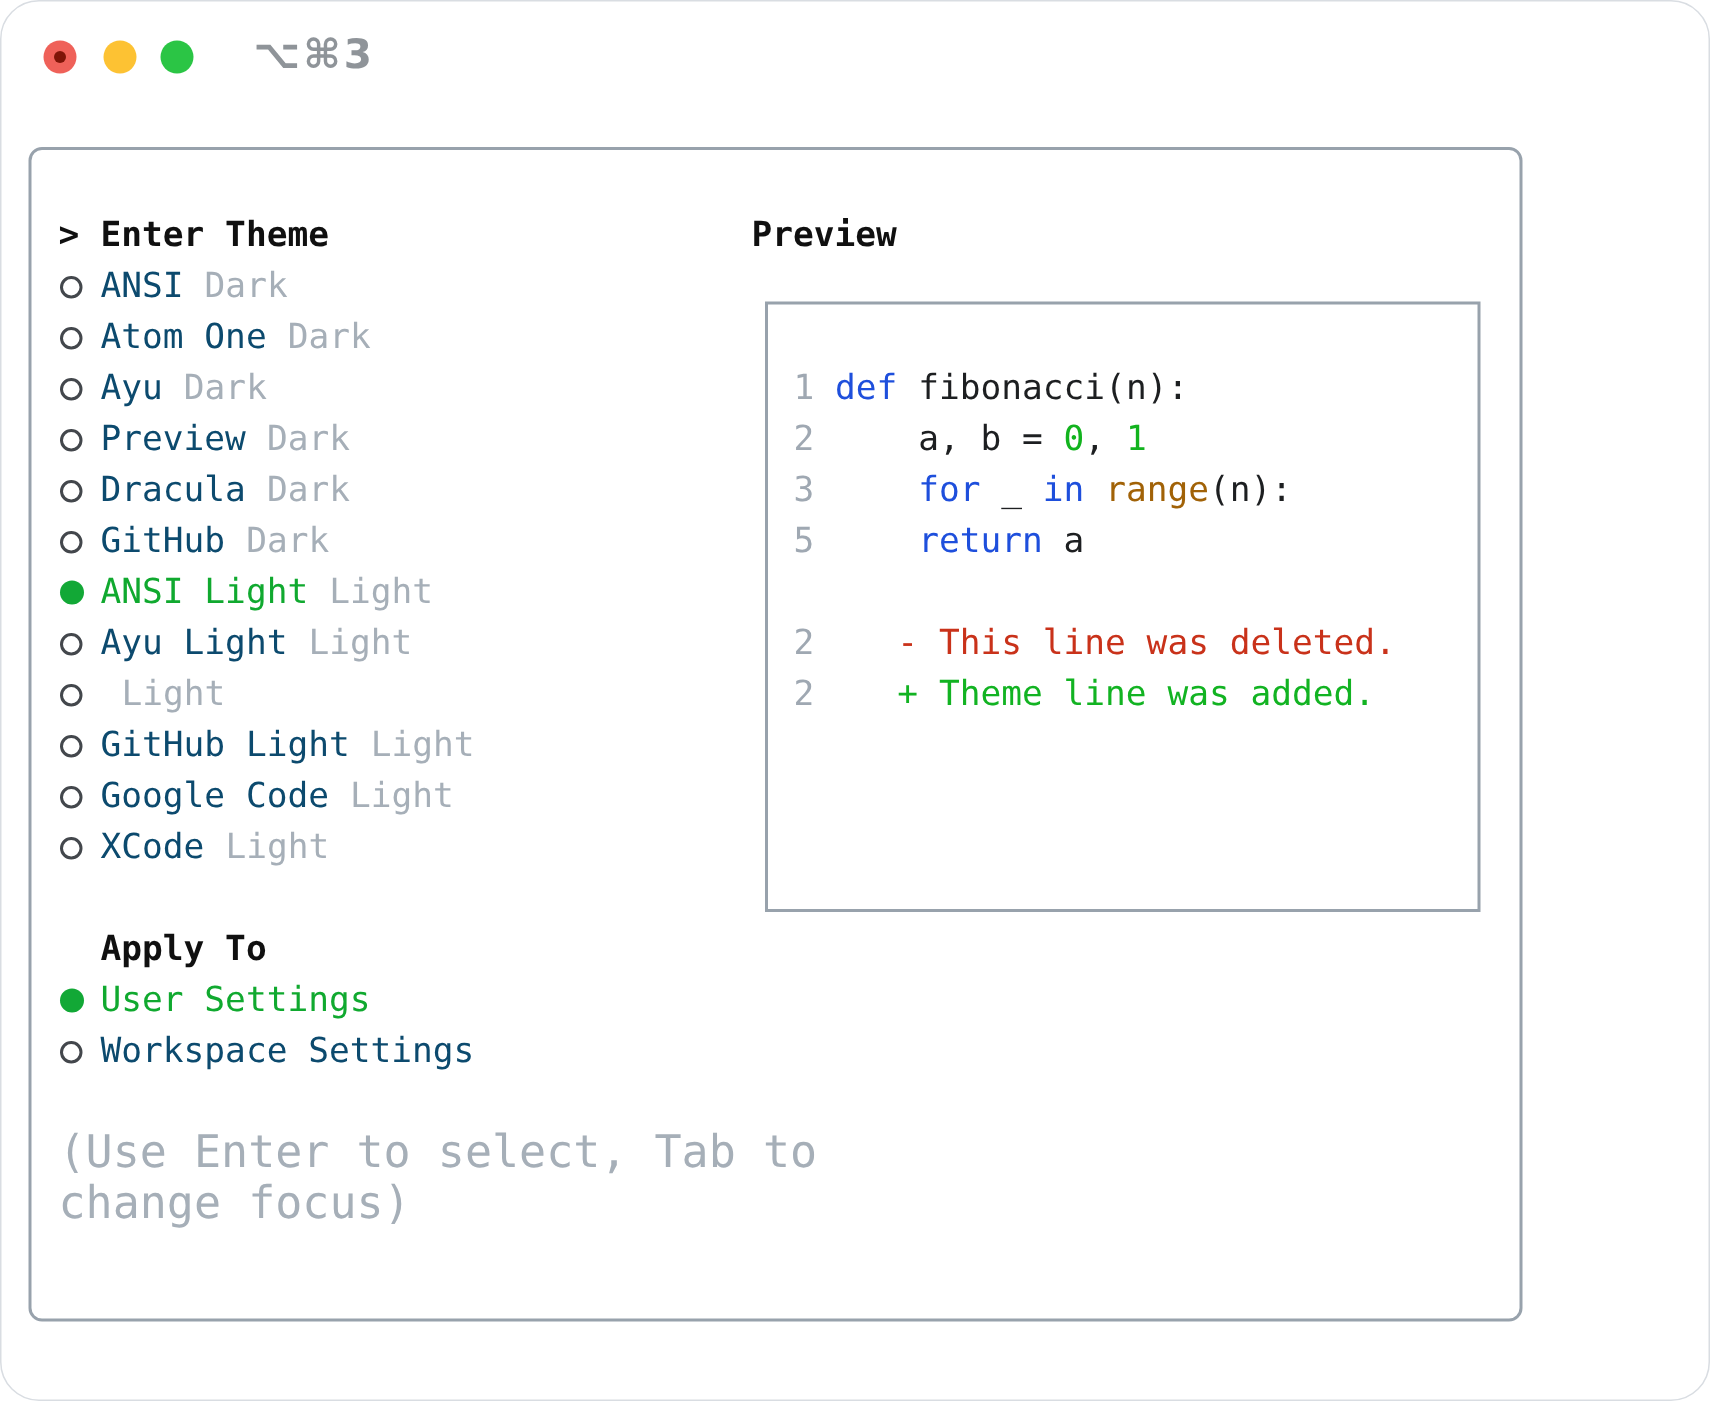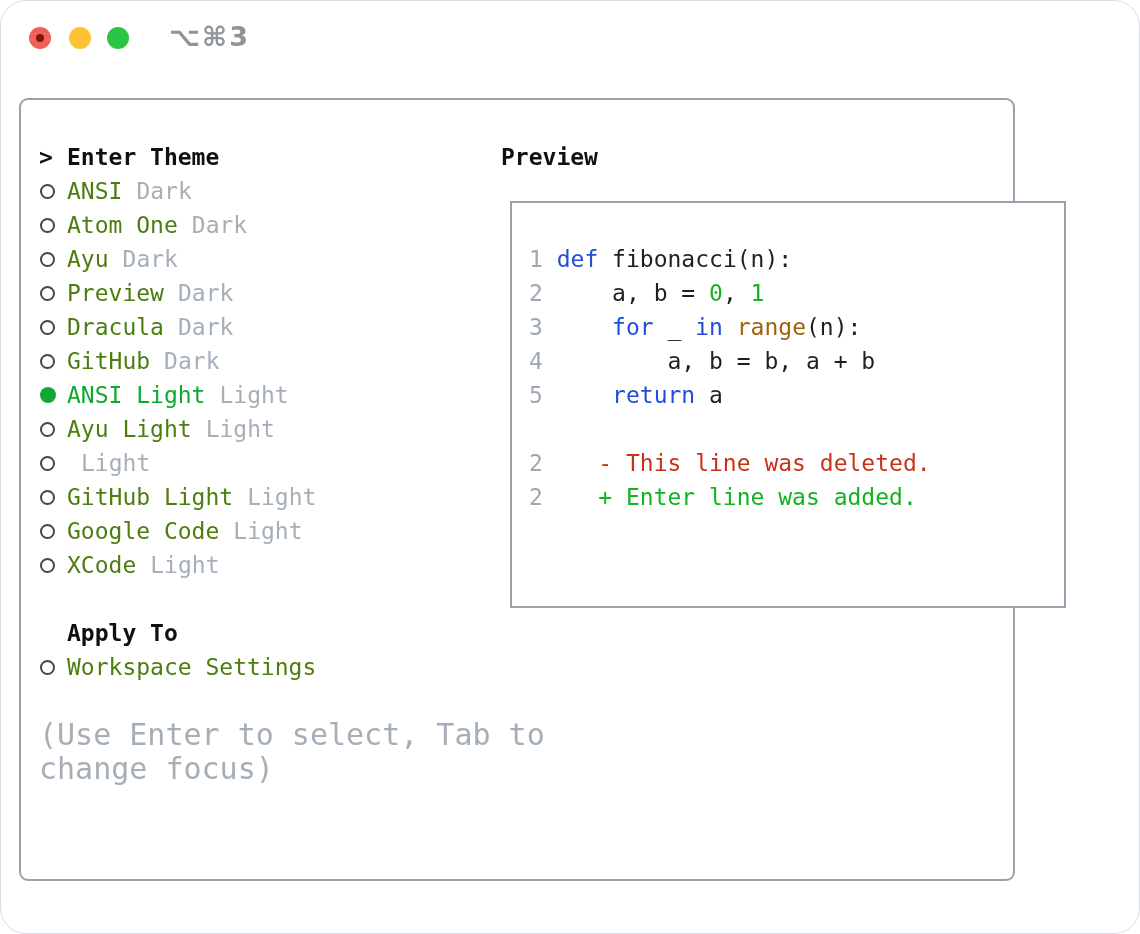--- a/index.html
+++ b/index.html
@@ -18,29 +18,29 @@
   
   .panel{position:absolute;left:18px;top:97px;width:996px;height:783px;border:2px solid #98a2ac;border-radius:9px;box-sizing:border-box;background:#fff;}
 
   .leftcol{position:absolute;left:18px;top:40px;}
   .row{display:flex;align-items:center;height:34px;font-size:23px;white-space:pre;}
   .marker{width:28px;display:flex;align-items:center;flex:none;}
   .cursor{font-weight:700;color:#101010;}
   .dot{width:15px;height:15px;border:2px solid #43474c;border-radius:50%;box-sizing:border-box;margin-left:1px;}
   .dot.sel{width:16px;height:16px;border:none;background:#12a836;}
   .bold{font-weight:700;color:#101010;}
-  .tname{color:#4d7c0f;}
+  .tname{color:#0c4a6e;}
   .tname.sel-green{color:#10a92f;}
   .variant{color:#a6afb8;margin-left:14px;}
   .gap{height:34px;}
   .help{color:#a6afb8;font-size:30px;line-height:34px;height:34px;white-space:pre;}
 
   
   .preview-title{position:absolute;left:480px;top:40px;}
-  .preview-box{position:absolute;left:489px;top:101px;width:556px;height:407px;border:2px solid #98a2ac;box-sizing:border-box;background:#fff;}
+  .preview-box{position:absolute;left:489px;top:101px;width:477px;height:407px;border:2px solid #98a2ac;box-sizing:border-box;background:#fff;}
   .codearea{padding:39px 0 0 17px;}
   .cline{height:34px;line-height:34px;font-size:23px;white-space:pre;}
   .tok{white-space:pre;}
   .ln{color:#9fa8b2;}
   .kw{color:#1e4fdc;}
   .fn{color:#a16207;}
   .num{color:#12b31e;}
   .p{color:#1d1f21;}
   .ctx{color:#8d959c;}
   .del{color:#c9321a;}
@@ -84,40 +84,40 @@
         </div>
 
       <div class="gap"></div>
 
       <div class="row">
         <span class="marker"></span>
         <span class="bold">Apply To</span>
       </div>
 
       <div>
+          <div class="row"><span class="marker"><span class="dot sel"></span></span><span class="tname sel-green">User Settings</span></div>
           <div class="row"><span class="marker"><span class="dot"></span></span><span class="tname">Workspace Settings</span></div>
         </div>
 
       <div class="gap"></div>
 
       <div class="help">(Use Enter to select, Tab to</div>
       <div class="help">change focus)</div>
     </div>
 
     <div class="preview-title row">
       <span class="bold">Preview</span>
     </div>
 
     <div class="preview-box">
       <div class="codearea">
           <div class="cline"><span class="tok ln">1</span><span class="tok p"> </span><span class="tok kw">def</span><span class="tok p"> fibonacci(n):</span></div>
           <div class="cline"><span class="tok ln">2</span><span class="tok p">     a, b = </span><span class="tok num">0</span><span class="tok p">, </span><span class="tok num">1</span></div>
           <div class="cline"><span class="tok ln">3</span><span class="tok p">     </span><span class="tok kw">for</span><span class="tok p"> _ </span><span class="tok kw">in</span><span class="tok p"> </span><span class="tok fn">range</span><span class="tok p">(n):</span></div>
-          <div class="cline"><span class="tok ln">4</span><span class="tok p">         a, b = b, a + b</span></div>
           <div class="cline"><span class="tok ln">5</span><span class="tok p">     </span><span class="tok kw">return</span><span class="tok p"> a</span></div>
           <div class="cline"></div>
           <div class="cline"><span class="tok ln">2</span><span class="tok del">    - This line was deleted.</span></div>
-          <div class="cline"><span class="tok ln">2</span><span class="tok add">    + Enter line was added.</span></div>
+          <div class="cline"><span class="tok ln">2</span><span class="tok add">    + Theme line was added.</span></div>
         </div>
     </div>
 
   </div>
 </div>
 
 </body></html>

